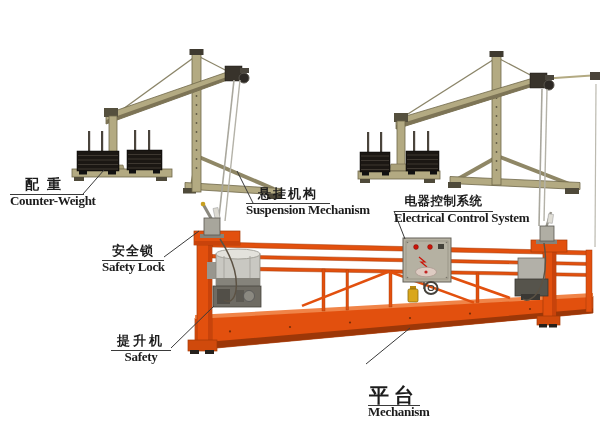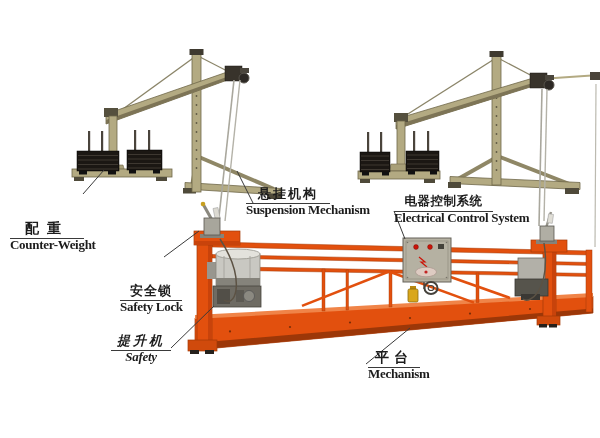--- a/index.html
+++ b/index.html
@@ -232,42 +232,42 @@
   <g stroke="#3a3a3a" stroke-width="1">
     <line x1="83" y1="194" x2="104" y2="170"></line>
     <line x1="253" y1="203" x2="237" y2="171"></line>
     <line x1="394" y1="211" x2="405" y2="239"></line>
     <line x1="164" y1="257" x2="199" y2="231"></line>
     <line x1="171" y1="348" x2="214" y2="306"></line>
     <line x1="366" y1="364" x2="410" y2="328"></line>
   </g>
 </svg>
 
-  <div class="cad-label" style="left:10px;top:177px;width:74px;margin-top:44px;">
+  <div class="cad-label" style="left:10px;top:177px;width:74px;">
     <div class="zh" style="font-size:14px;letter-spacing:8px;">配重</div>
     <div class="en">Counter-Weight</div>
   </div>
 
   <div class="cad-label" style="left:394px;top:194px;width:99px;">
     <div class="zh" style="font-size:12.5px;letter-spacing:0.5px;">电器控制系统</div>
     <div class="en">Electrical Control System</div>
   </div>
 
   <div class="cad-label" style="left:246px;top:186px;width:84px;">
     <div class="zh" style="font-size:13px;letter-spacing:2px;">悬挂机构</div>
     <div class="en">Suspension Mechanism</div>
   </div>
 
-  <div class="cad-label" style="left:120px;top:243px;width:62px;margin-top:40px;">
+  <div class="cad-label" style="left:102px;top:243px;width:62px;">
     <div class="zh" style="font-size:13px;letter-spacing:1px;">安全锁</div>
     <div class="en">Safety Lock</div>
   </div>
 
-  <div class="cad-label" style="left:111px;top:333px;width:60px;font-style:italic;">
+  <div class="cad-label" style="left:111px;top:333px;width:60px;">
     <div class="zh" style="font-size:13px;letter-spacing:3px;">提升机</div>
     <div class="en">Safety</div>
   </div>
 
   <div class="cad-label" style="left:368px;top:350px;width:52px;">
-    <div class="zh" style="font-size:14px;letter-spacing:5px;">平台</div>
+    <div class="zh" style="font-size:20px;letter-spacing:5px;margin-top:38px;">平台</div>
     <div class="en">Mechanism</div>
   </div>
 </div>
 
 </body></html>

